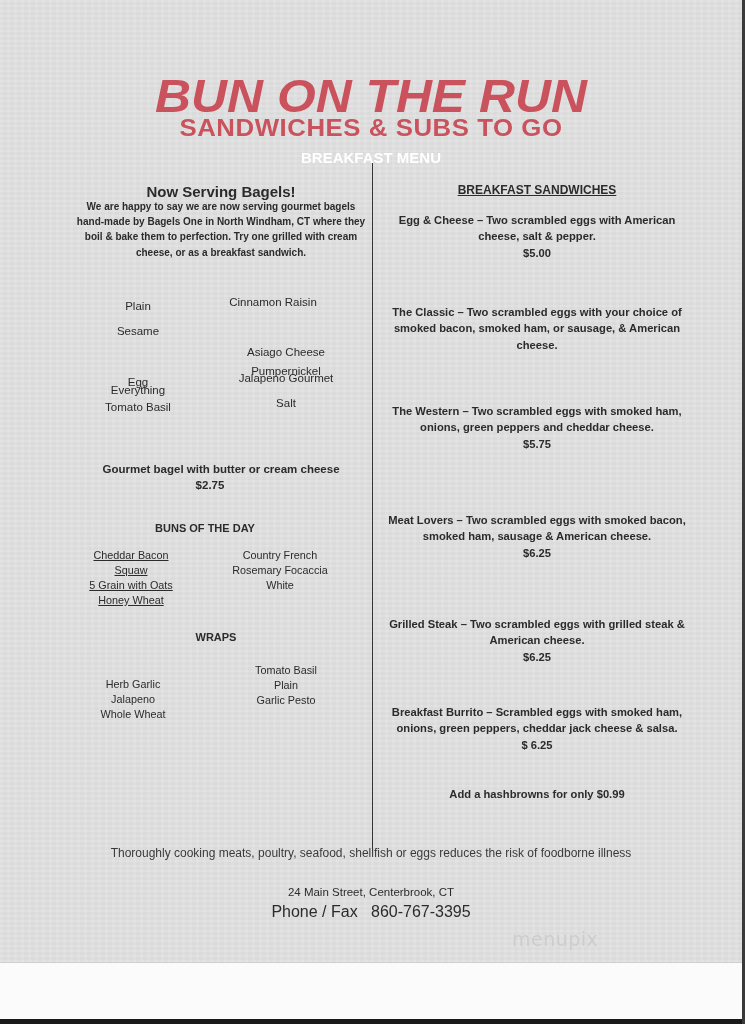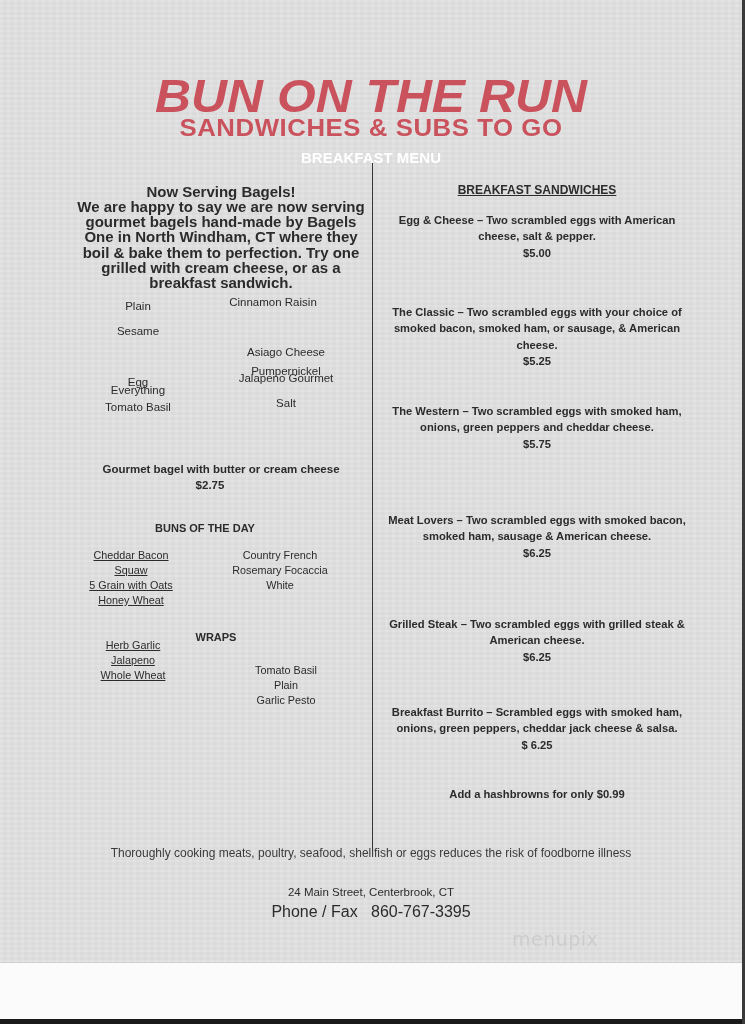--- a/index.html
+++ b/index.html
@@ -36,21 +36,21 @@
       top: 114px; font-size: 23px; letter-spacing: 0.5px; line-height: 28px;
       transform: scaleX(1.12);
     }
     .title-menu {
       top: 148px; font-size: 15px; line-height: 20px; color: #ffffff;
     }
     .divider {
       position: absolute; left: 372px; top: 163px; width: 1px; height: 690px; background: #333;
     }
     .h-bagels { position: absolute; left: 75px; top: 183px; width: 292px; text-align: center; font-weight: bold; font-size: 15px; }
-    .intro { position: absolute; left: 75px; top: 199px; width: 292px; text-align: center; font-weight: bold; font-size: 15px; line-height: 15.2px; }
+    .intro { position: absolute; left: 75px; top: 199px; width: 292px; text-align: center; font-weight: bold; font-size: 10px; line-height: 15.2px; }
     .bagel-l { position: absolute; width: 130px; text-align: center; font-size: 11.5px; }
     .bagel-r { position: absolute; width: 150px; text-align: center; font-size: 11.5px; }
     .sec-h { position: absolute; text-align: center; font-weight: bold; font-size: 11.5px; }
     .list { position: absolute; text-align: center; font-size: 10.8px; line-height: 15px; }
     .item { position: absolute; left: 380px; width: 314px; text-align: center; font-weight: bold; font-size: 11.2px; line-height: 16.3px; }
     .item .price { display: block; }
     .footer { position: absolute; left: 0; width: 742px; text-align: center; }
     .watermark {
       position: absolute; left: 512px; top: 928px; font-size: 19px; color: #cdcdcd; letter-spacing: 0.5px;
       font-family: "DejaVu Sans", sans-serif;
@@ -94,40 +94,39 @@
   <div>5 Grain with Oats</div>
   <div>Honey Wheat</div>
 </div>
 <div class="list" style="left:220px; top:548px; width:120px;">
   <div>Country French</div>
   <div>Rosemary Focaccia</div>
   <div>White</div>
 </div>
 
 <div class="sec-h" style="left:180px; top:631px; width:72px; font-size:11px;">WRAPS</div>
-<div class="list" style="left:82px; top:638px; width:102px;text-decoration:underline;">
+<div class="list" style="left:82px; top:677px; width:102px;">
   <div>Herb Garlic</div>
   <div>Jalapeno</div>
   <div>Whole Wheat</div>
 </div>
 <div class="list" style="left:236px; top:663px; width:100px;">
   <div>Tomato Basil</div>
   <div>Plain</div>
   <div>Garlic Pesto</div>
 </div>
 
 <div class="sec-h" style="left:380px; top:183px; width:314px; font-size:12px; text-decoration:underline;">BREAKFAST SANDWICHES</div>
 
 <div class="item" style="top:212px; padding:0 8px; box-sizing:border-box;">
   <span>Egg &amp; Cheese – Two scrambled eggs with American cheese, salt &amp; pepper.</span>
   <span class="price">$5.00</span>
 </div>
 <div class="item" style="top:304px;">
   <span>The Classic – Two scrambled eggs with your choice of smoked bacon, smoked ham, or sausage, &amp; American cheese.</span>
-  <span class="price">$5.25</span>
 </div>
 <div class="item" style="top:403px;">
   <span>The Western – Two scrambled eggs with smoked ham, onions, green peppers and cheddar cheese.</span>
   <span class="price">$5.75</span>
 </div>
 <div class="item" style="top:512px;">
   <span>Meat Lovers – Two scrambled eggs with smoked bacon, smoked ham, sausage &amp; American cheese.</span>
   <span class="price">$6.25</span>
 </div>
 <div class="item" style="top:616px;">

